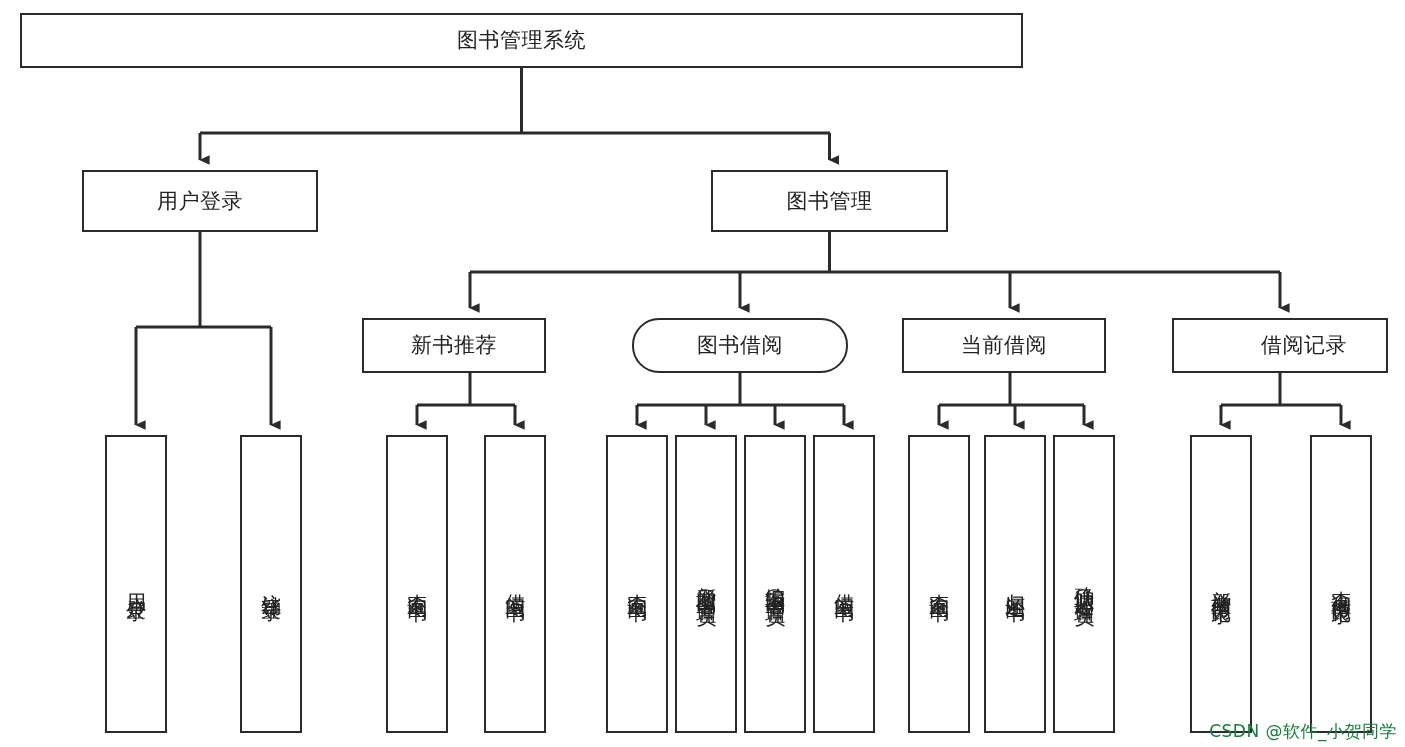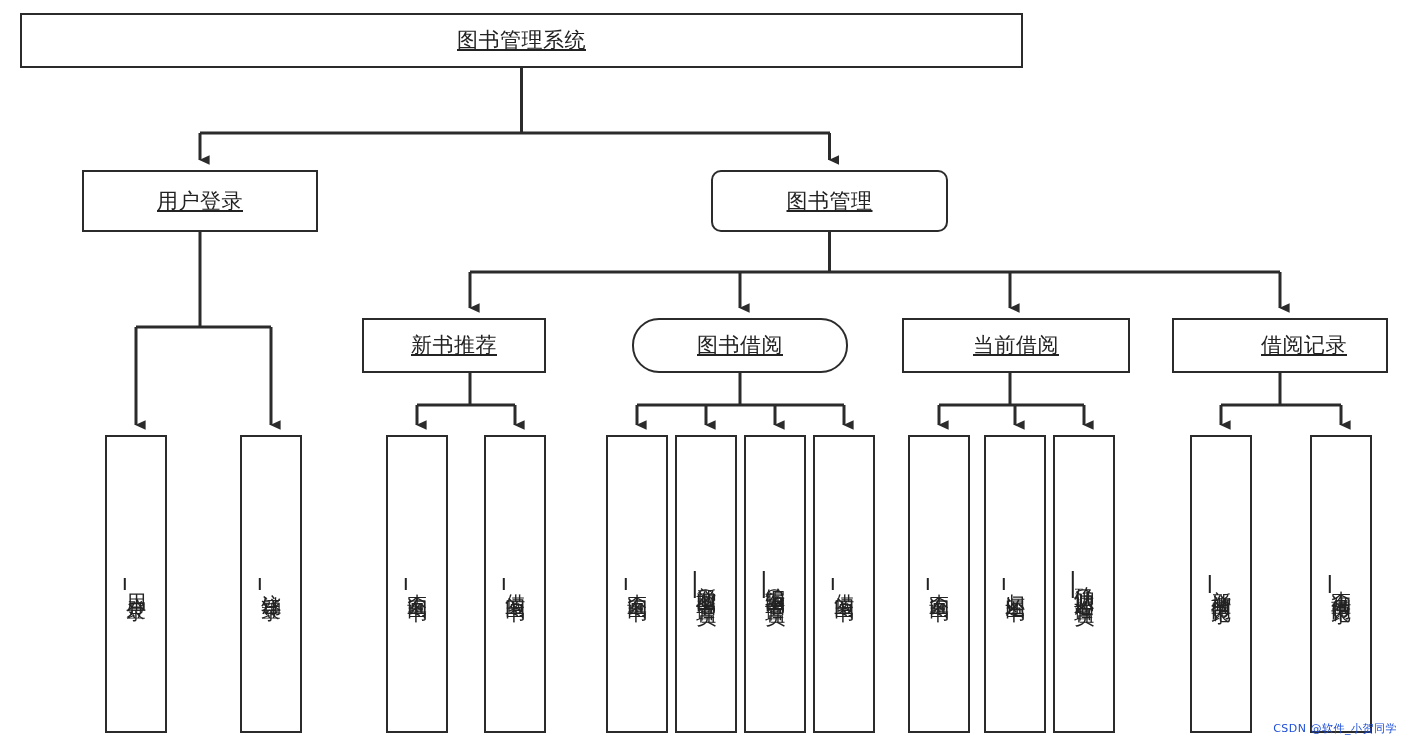--- a/index.html
+++ b/index.html
@@ -36,40 +36,39 @@
     justify-content: center;
     z-index: 3;
   }
   .node-label {
     color: #222222;
     font-size: 21px;
     line-height: 1.18;
     letter-spacing: 0.5px;
     white-space: nowrap;
     text-align: center;
-    text-decoration: underline;
   }
   .node.leaf {
     align-items: center;
     justify-content: center;
   }
   .node.leaf .node-label {
     writing-mode: vertical-rl;
     text-orientation: upright;
     white-space: nowrap;
     letter-spacing: 3px;
     font-size: 20px;
     max-height: 286px;
   }
   .watermark {
     position: absolute;
     right: 8px;
-    bottom: 11px;
-    font-size: 11px;
-    color: #1d4ed8;
+    bottom: 4px;
+    font-size: 17px;
+    color: #15803d;
     letter-spacing: 0.5px;
     z-index: 6;
     white-space: nowrap;
   }
 </style>
 </head>
 <body>
 
 <div id="diagram-root">
 
@@ -126,31 +125,31 @@
     </g>
   </svg>
 
   <div class="node" style="left: 20px; top: 13px; width: 1003px; height: 55px;">
     <span class="node-label">图书管理系统</span>
   </div>
 
   <div class="node" style="left: 82px; top: 170px; width: 236px; height: 62px;">
     <span class="node-label">用户登录</span>
   </div>
-  <div class="node" style="left: 711px; top: 170px; width: 237px; height: 62px; border-radius: 10px;">
+  <div class="node" style="left: 711px; top: 170px; width: 237px; height: 62px;">
     <span class="node-label">图书管理</span>
   </div>
 
   <div class="node" style="left: 362px; top: 318px; width: 184px; height: 55px;">
     <span class="node-label">新书推荐</span>
   </div>
   <div class="node" style="left: 632px; top: 318px; width: 216px; height: 55px; border-radius: 27px;">
     <span class="node-label">图书借阅</span>
   </div>
-  <div class="node" style="left: 902px; top: 318px; width: 228px; height: 55px;">
+  <div class="node" style="left: 902px; top: 318px; width: 204px; height: 55px;">
     <span class="node-label">当前借阅</span>
   </div>
   <div class="node" style="left: 1172px; top: 318px; width: 216px; height: 55px; padding-left: 48px;">
     <span class="node-label">借阅记录</span>
   </div>
 
   <div class="node leaf" style="left: 105px; top: 435px; width: 62px; height: 298px;">
     <span class="node-label">用户登录</span>
   </div>
   <div class="node leaf" style="left: 240px; top: 435px; width: 62px; height: 298px;">

